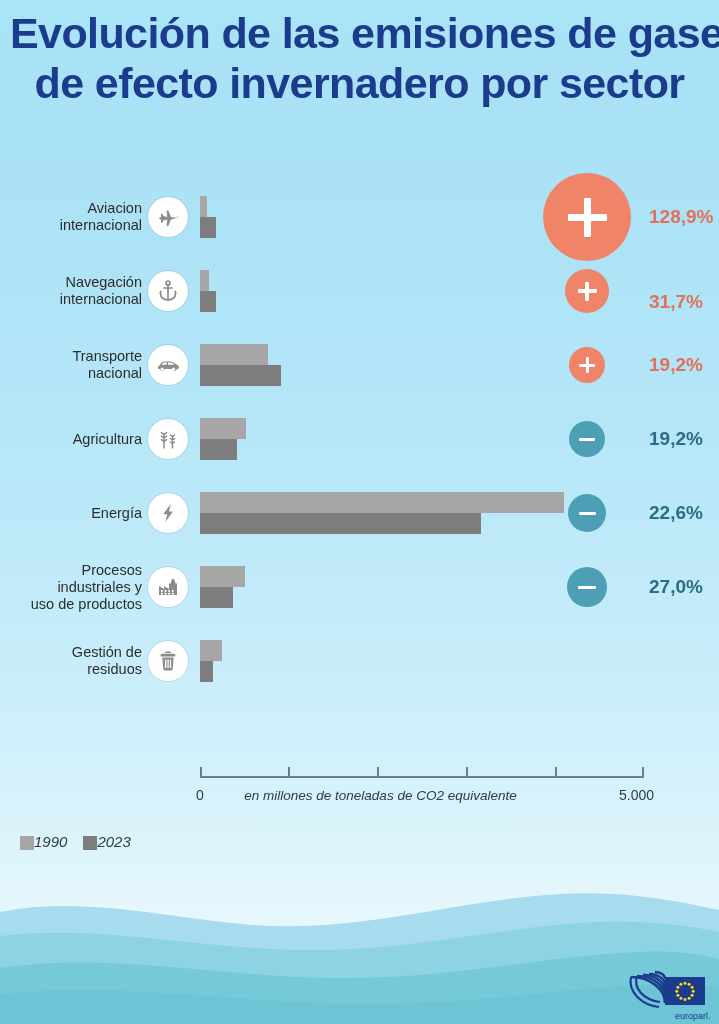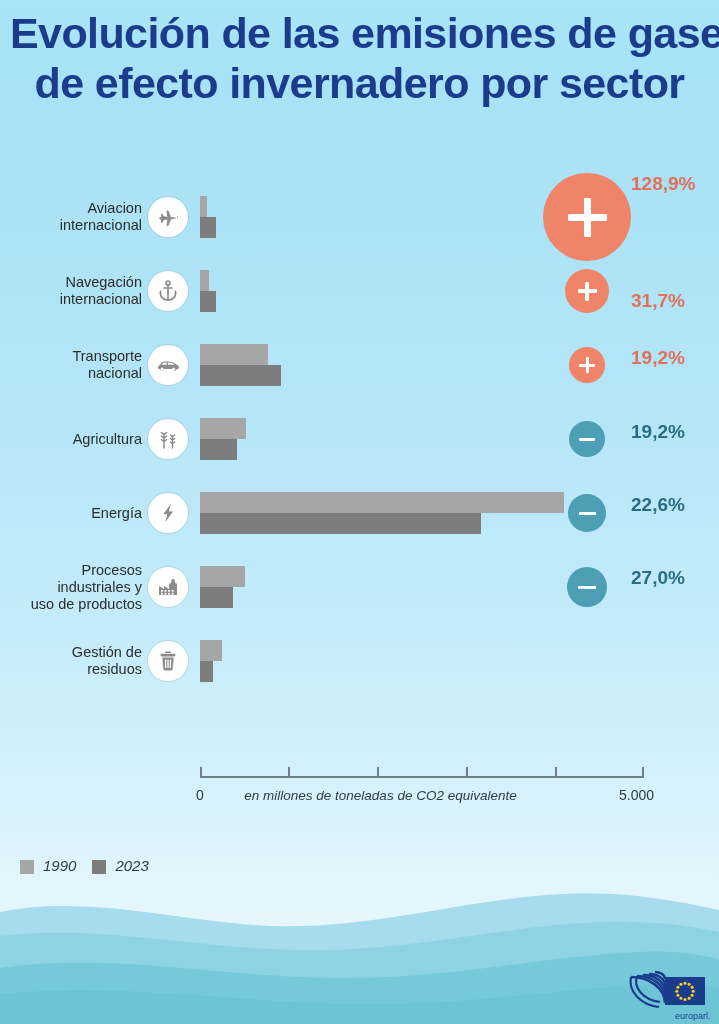--- a/index.html
+++ b/index.html
@@ -110,21 +110,22 @@
   }
   .bar-1990 { top: 1px;  background: #a6a6a6; }
   .bar-2017 { top: 22px; background: #7d7d7d; }
 
   
   .badge {
     position: absolute;
     top: 50%;
     transform: translateY(-50%);
     display: flex;
-    align-items: flex-start;
+    align-items: center;
+    gap: 18px;
   }
   .badge-circle {
     border-radius: 50%;
     display: flex;
     align-items: center;
     justify-content: center;
     flex: none;
   }
   .badge-sign {
     position: relative;
@@ -196,22 +197,21 @@
     position: absolute;
     left: 20px;
     top: 833px;
     display: flex;
     align-items: center;
     gap: 16px;
   }
   .legend-item {
     display: flex;
     align-items: flex-end;
-    gap: 9px;
-    margin-top: 24px;
+    gap: 0;
   }
   .legend-swatch {
     width: 14px;
     height: 14px;
     flex: none;
   }
   .legend-text {
     font-size: 15px;
     font-style: italic;
     color: #2f3c44;

